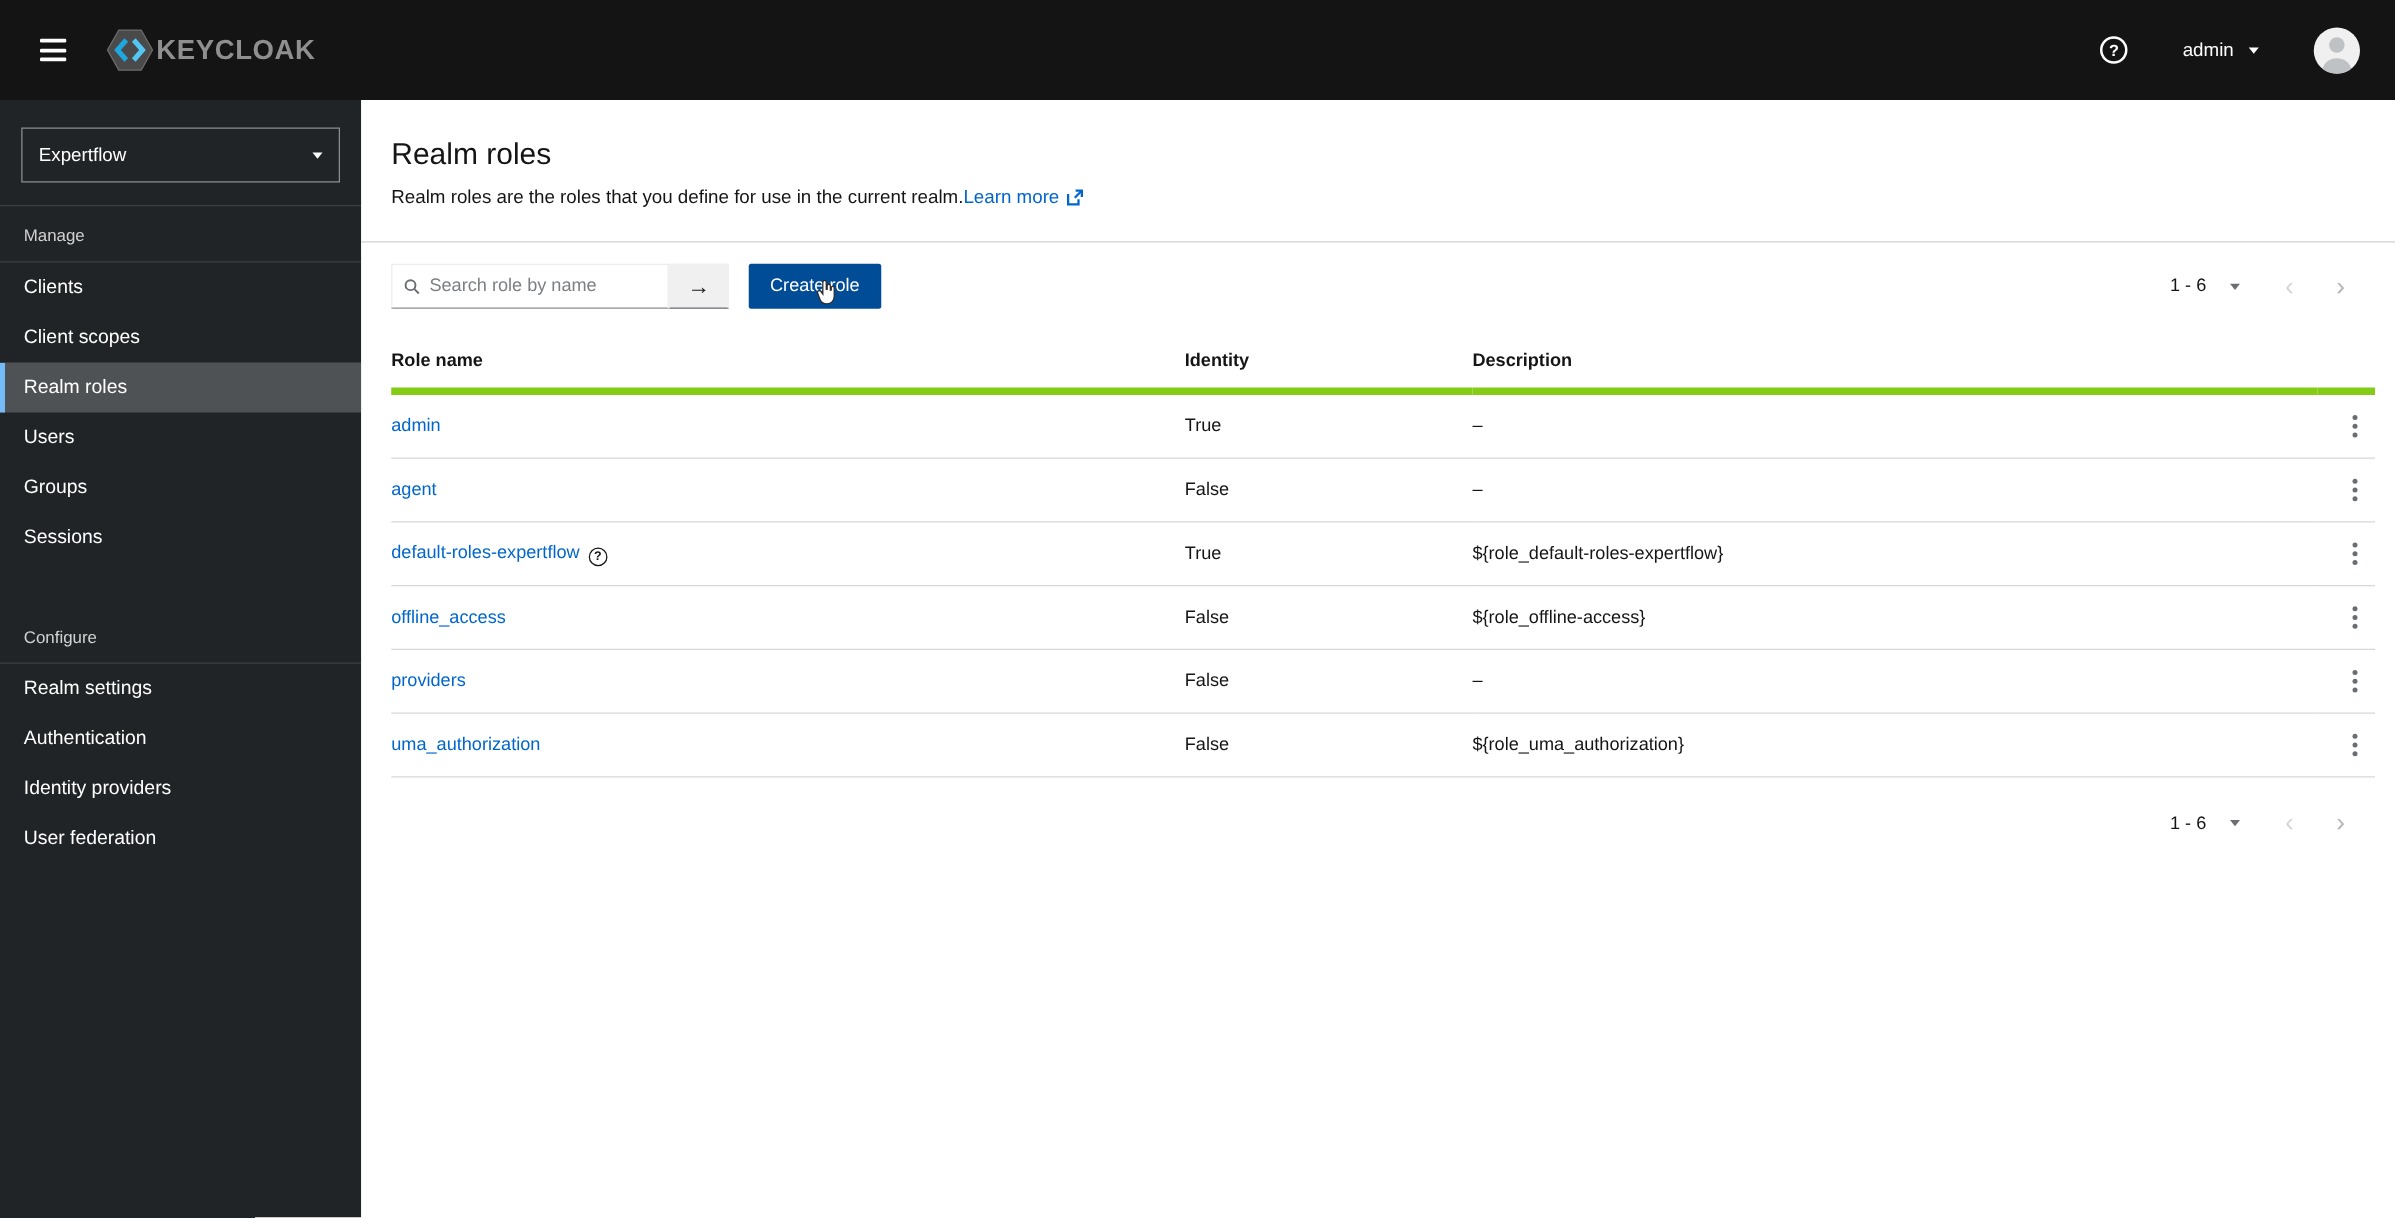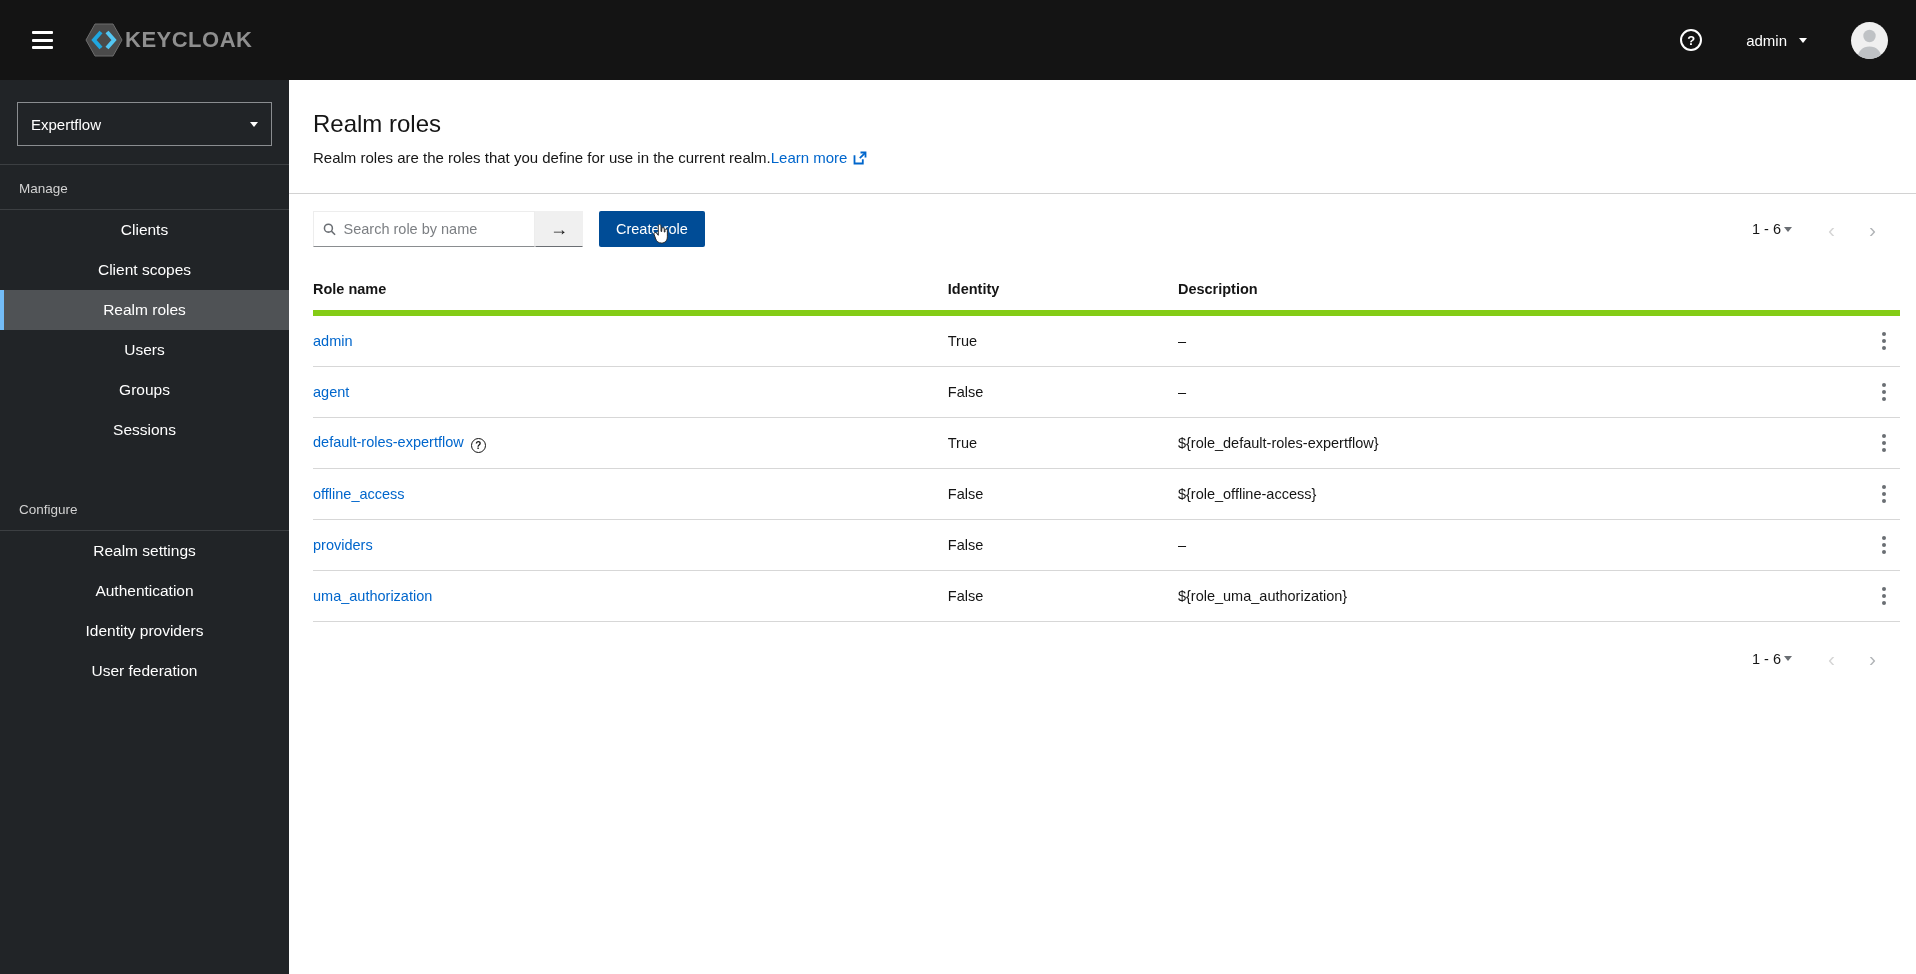--- a/index.html
+++ b/index.html
@@ -33,21 +33,21 @@
   
   .content-row { flex:1; display:flex; min-height:0; }
 
   
   .sidebar { width:289px; flex:0 0 289px; background:#212427; color:#fff; padding-top:22px; overflow:hidden; }
   .realm-block { padding:0 17px 18px; border-bottom:1px solid #3c3f42; }
   .realm-selector { height:44px; border:1px solid #8a8d90; display:flex; align-items:center; justify-content:space-between;
     padding:0 13px; cursor:pointer; background:transparent; width:100%; color:#fff; font-size:15px; font-family:inherit; }
   .realm-selector .caret-down { border-top-color:#fff; }
   .nav-group-title { padding:16px 19px 13px; font-size:13.5px; color:#d2d2d2; border-bottom:1px solid #3c3f42; }
-  .nav-list { list-style:none;text-align:center; }
+  .nav-list { list-style:none; }
   .nav-item { padding:11px 19px; font-size:15.5px; color:#fff; cursor:pointer; line-height:18px; }
   .nav-item.current { background:#4f5255; box-shadow:inset 4px 0 0 0 var(--nav-indicator); }
   .nav-group + .nav-group { margin-top:36px; }
 
   
   .main { flex:1; background:#fff; min-width:0; display:flex; flex-direction:column; }
   .page-head { padding:30px 24px 0; }
   .page-title { font-size:24px; font-weight:400; color:#151515; margin-bottom:11px; }
   .page-subtitle { font-size:15px; color:#151515; display:flex; align-items:center; }
   .learn-more { color:var(--accent); text-decoration:none; font-size:15px; display:inline-flex; align-items:center; gap:6px; cursor:pointer; }
@@ -61,21 +61,21 @@
   .search-box input::placeholder { color:#7c7f83; }
   .search-arrow { width:48px; background:#f0f0f0; border:1px solid #f0f0f0; border-bottom-color:#6a6e73;
     font-size:18px; color:#151515; cursor:pointer; }
   .create-btn { margin-left:16px; height:36px; padding:0 17px; background:var(--primary-btn); color:#fff;
     border:none; border-radius:2px; font-size:14.5px; font-family:inherit; cursor:pointer; position:relative; }
   .mouse-cursor { position:absolute; left:54px; top:13px; pointer-events:none; }
 
   .pagination { display:flex; align-items:center; font-size:14px; color:#151515; }
   .pagination.top { margin-left:auto; padding-right:14px; }
   .pagination.bottom { justify-content:flex-end; padding:26px 30px 0 0; }
-  .pag-toggle { display:flex; align-items:center; gap:3px; background:none; border:none; font-size:14.5px; color:#151515; font-family:inherit; cursor:pointer;justify-content:space-between; }
+  .pag-toggle { display:flex; align-items:center; gap:19px; background:none; border:none; font-size:14.5px; color:#151515; font-family:inherit; cursor:pointer;justify-content:space-between; }
   .pag-toggle .caret-down { border-top-color:#6a6e73; border-left-width:4px; border-right-width:4px; border-top-width:5px; }
   .pag-nav { background:none; border:none; font-size:21px; line-height:1; cursor:default; padding:0 10px; }
   .pag-prev { color:#d5d5d5; margin-left:26px; }
   .pag-next { color:#b2b5b8; margin-left:14px; }
 
   
   .roles-table { width:calc(100% - 40px); margin:26px 16px 0 24px; border-collapse:collapse; font-size:14.5px; }
   .roles-table th { text-align:left; font-weight:700; color:#151515; padding:8px 8px 13px 0; border-bottom:6px solid #84cc16; }
   .roles-table td { padding:11px 8px 11px 0; border-bottom:1px solid #d7d7d7; color:#151515; vertical-align:middle; }
   .col-name { width:40%; }

